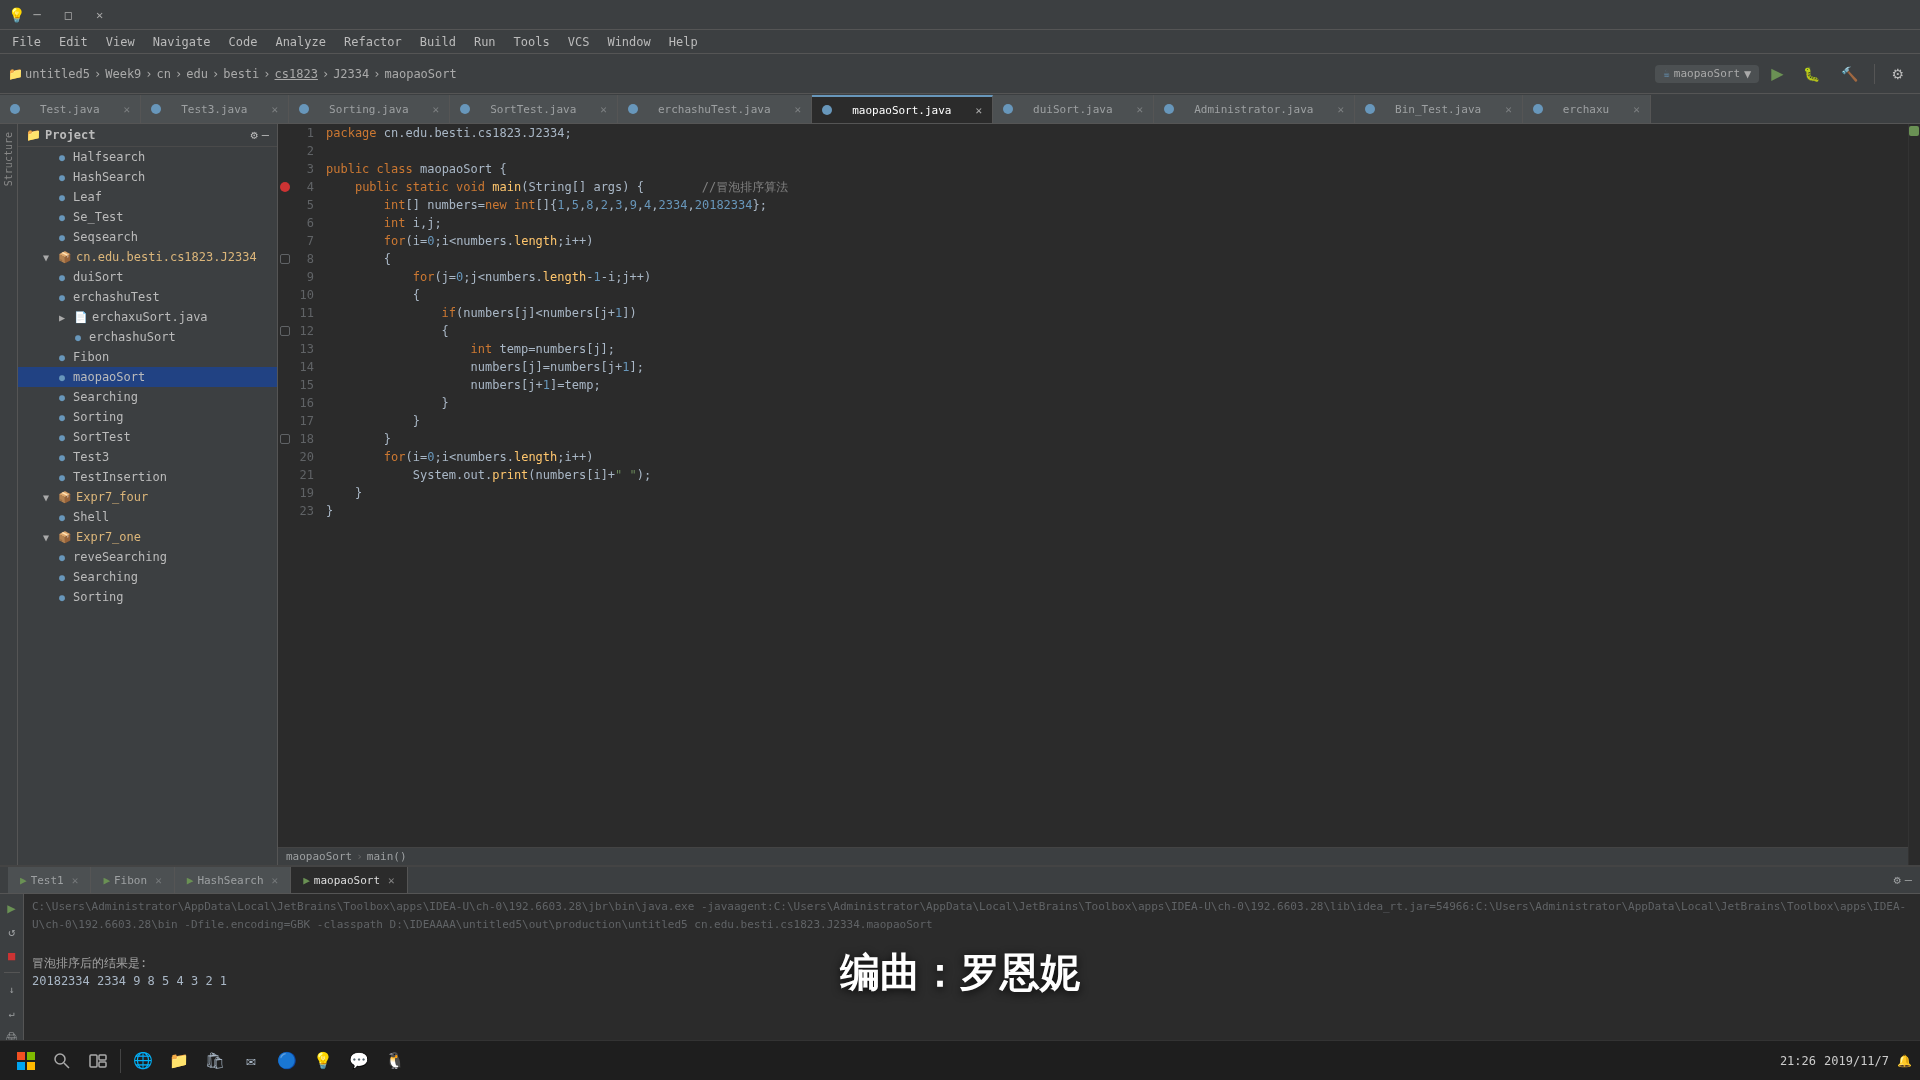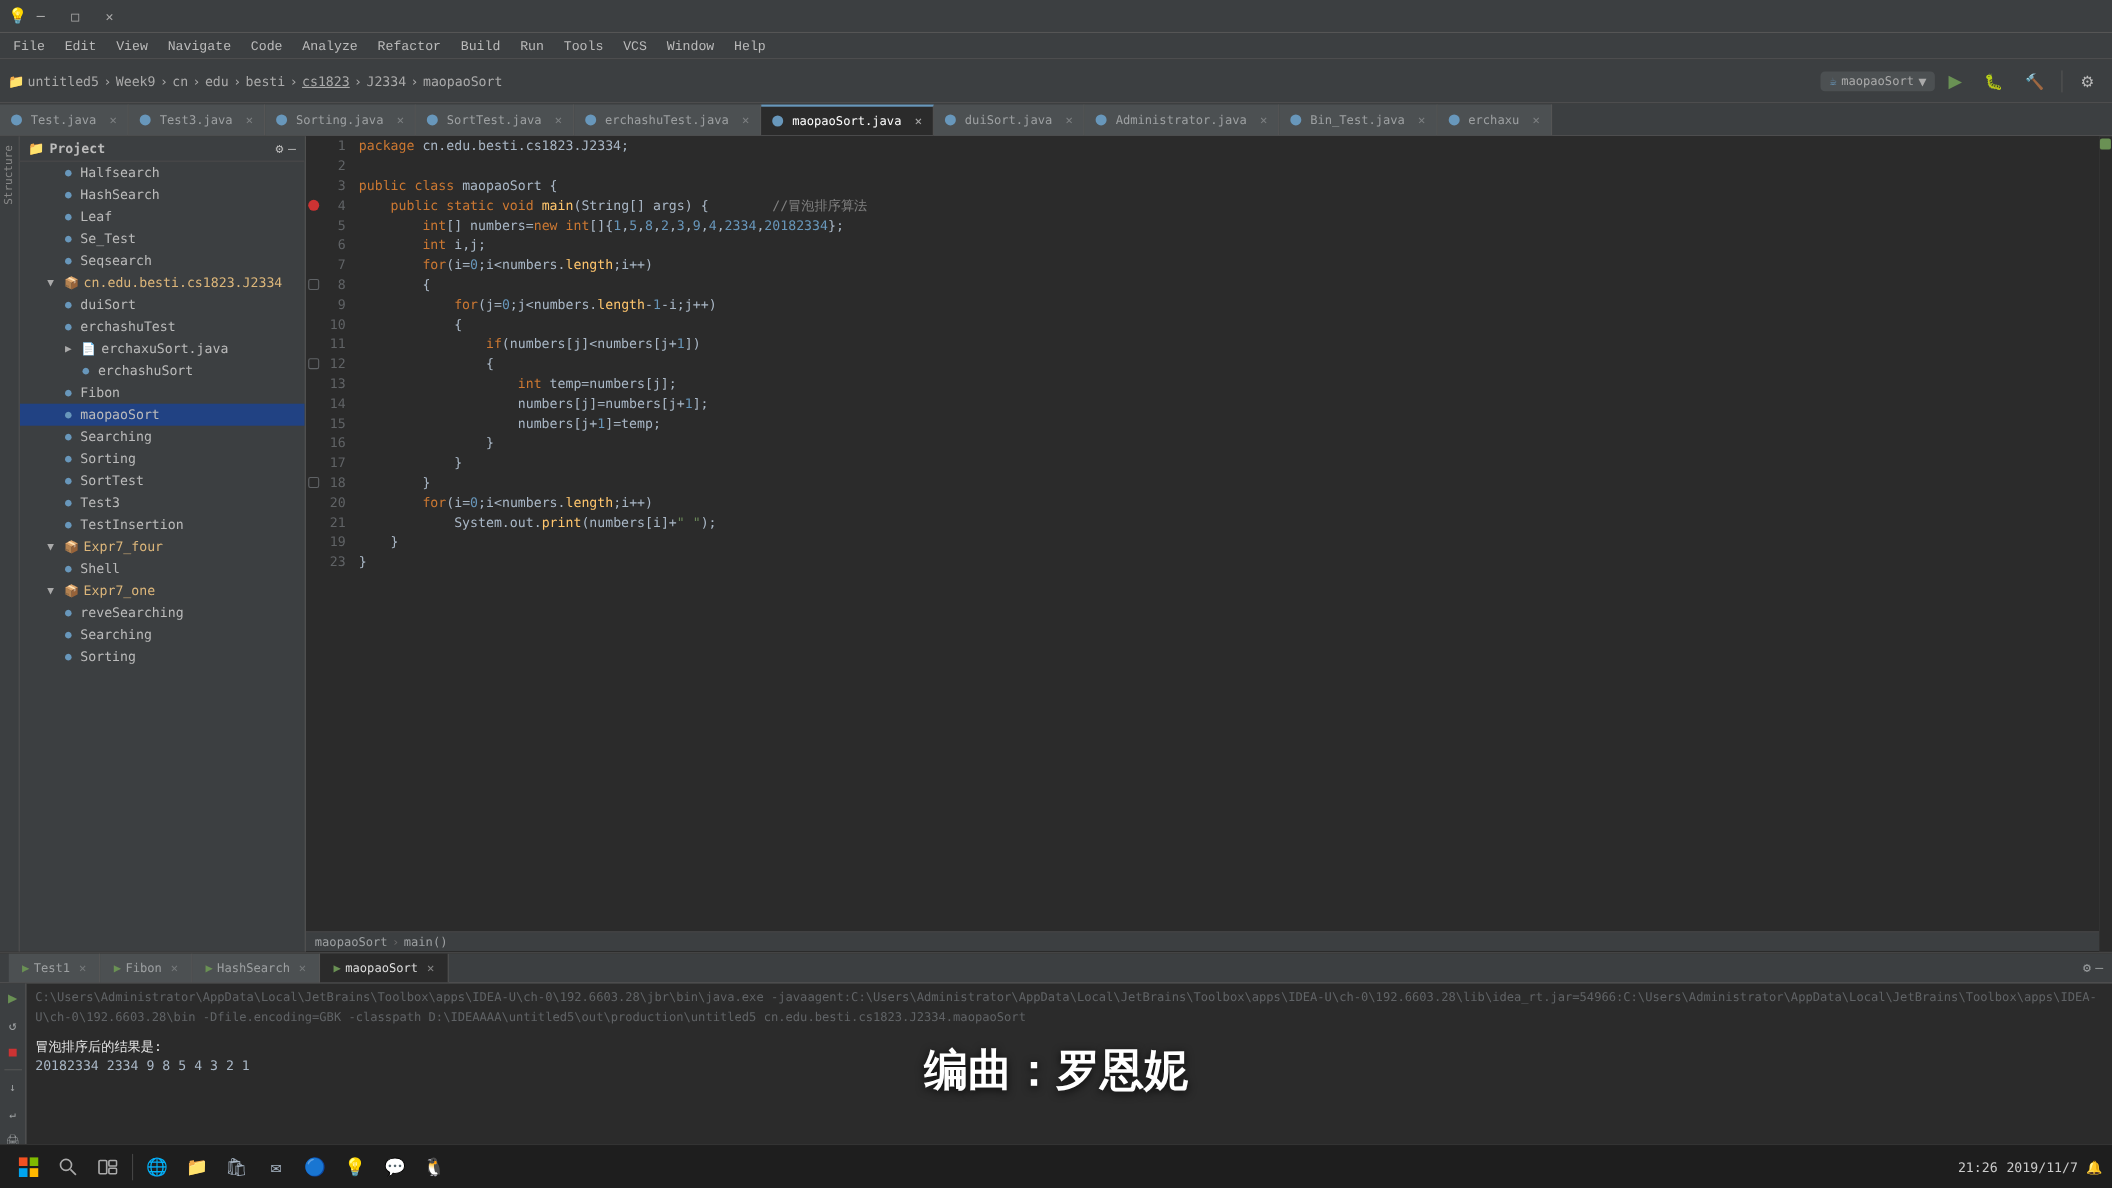--- a/index.html
+++ b/index.html
@@ -12,21 +12,21 @@
     }
     #titlebar .title-left { display: flex; align-items: center; gap: 6px; }
     #titlebar .title-center { flex: 1; text-align: center; font-size: 11px; color: #aaaaaa; }
     #titlebar .title-right { display: flex; align-items: center; gap: 8px; }
 
     
     #menubar {
       height: 24px; background: #3c3f41; display: flex; align-items: center; padding: 0 4px;
       border-bottom: 1px solid #555; color: #bbbbbb; font-size: 12px; gap: 2px;
     }
-    #menubar span { padding: 2px 8px; cursor: pointer; border-radius: 3px; font-family: Liberation Mono, monospace; }
+    #menubar span { padding: 2px 8px; cursor: pointer; border-radius: 3px; }
 
     
     #toolbar {
       height: 40px; background: #3c3f41; display: flex; align-items: center; padding: 0 8px; gap: 4px;
       border-bottom: 1px solid #555;
     }
     .toolbar-btn {
       height: 28px; padding: 0 8px; background: transparent; border: none; color: #bbbbbb;
       cursor: pointer; font-size: 11px; border-radius: 3px; display: flex; align-items: center; gap: 4px;
     }
@@ -38,21 +38,21 @@
     
     #main { display: flex; height: calc(1080px - 30px - 24px - 40px - 24px - 195px - 26px); }
 
     
     #file-tabs {
       height: 30px; background: #3c3f41; display: flex; align-items: flex-end; padding: 0 0; overflow: hidden;
       border-bottom: 1px solid #555;
     }
     .file-tab {
       height: 28px; padding: 0 10px; background: #4c5052; border-right: 1px solid #555;
-      display: flex; align-items: center; gap: 8px; cursor: pointer; font-size: 11px; color: #9da0a2;
+      display: flex; align-items: center; gap: 20px; cursor: pointer; font-size: 11px; color: #9da0a2;
       white-space: nowrap;
     }
     .file-tab.active { background: #2b2b2b; color: #ffffff; border-top: 2px solid #6897bb; }
     .file-tab .tab-icon { width: 10px; height: 10px; border-radius: 50%; display: inline-block; }
     .file-tab .tab-close { margin-left: 4px; opacity: 0.6; cursor: pointer; }
 
     
     #sidebar {
       width: 260px; min-width: 260px; background: #3c3f41; border-right: 1px solid #555;
       overflow-y: auto; font-size: 12px;
@@ -599,21 +599,21 @@
       <div class="run-icon-btn" style="font-size:12px;">↺</div>
       <div class="run-icon-btn" style="color:#cc3333; font-size:12px;">■</div>
       <div style="height:1px; width:16px; background:#555; margin: 2px 0;"></div>
       <div class="run-icon-btn" style="font-size:10px;">↓</div>
       <div class="run-icon-btn" style="font-size:10px;">↵</div>
       <div class="run-icon-btn" style="font-size:10px;">🖨</div>
       <div class="run-icon-btn" style="font-size:10px;">⊟</div>
     </div>
     <div id="run-output">
       <div style="color:#606366; font-size:11px; word-break:break-all;">C:\Users\Administrator\AppData\Local\JetBrains\Toolbox\apps\IDEA-U\ch-0\192.6603.28\jbr\bin\java.exe -javaagent:C:\Users\Administrator\AppData\Local\JetBrains\Toolbox\apps\IDEA-U\ch-0\192.6603.28\lib\idea_rt.jar=54966:C:\Users\Administrator\AppData\Local\JetBrains\Toolbox\apps\IDEA-U\ch-0\192.6603.28\bin -Dfile.encoding=GBK -classpath D:\IDEAAAA\untitled5\out\production\untitled5 cn.edu.besti.cs1823.J2334.maopaoSort</div>
-      <div style="color:#e5e5e5; margin-top:8px;">冒泡排序后的结果是:</div>
+      <div style="color:#a3a3a3; margin-top:20px;">冒泡排序后的结果是:</div>
       <div style="color:#a9b7c6;">20182334 2334 9 8 5 4 3 2 1</div>
     </div>
   </div>
 </div>
 
 <div style="height:26px; background:#3c3f41; border-top:1px solid #555; display:flex; align-items:center; padding:0 8px; gap:0;">
   <div style="display:flex; align-items:center; height:100%; cursor:pointer; padding:0 8px; gap:4px; color:#9da0a2; font-size:11px; border-right:1px solid #555;">
     <span style="color:#6a9154;">▶</span>
     <span>4: Run</span>
   </div>

